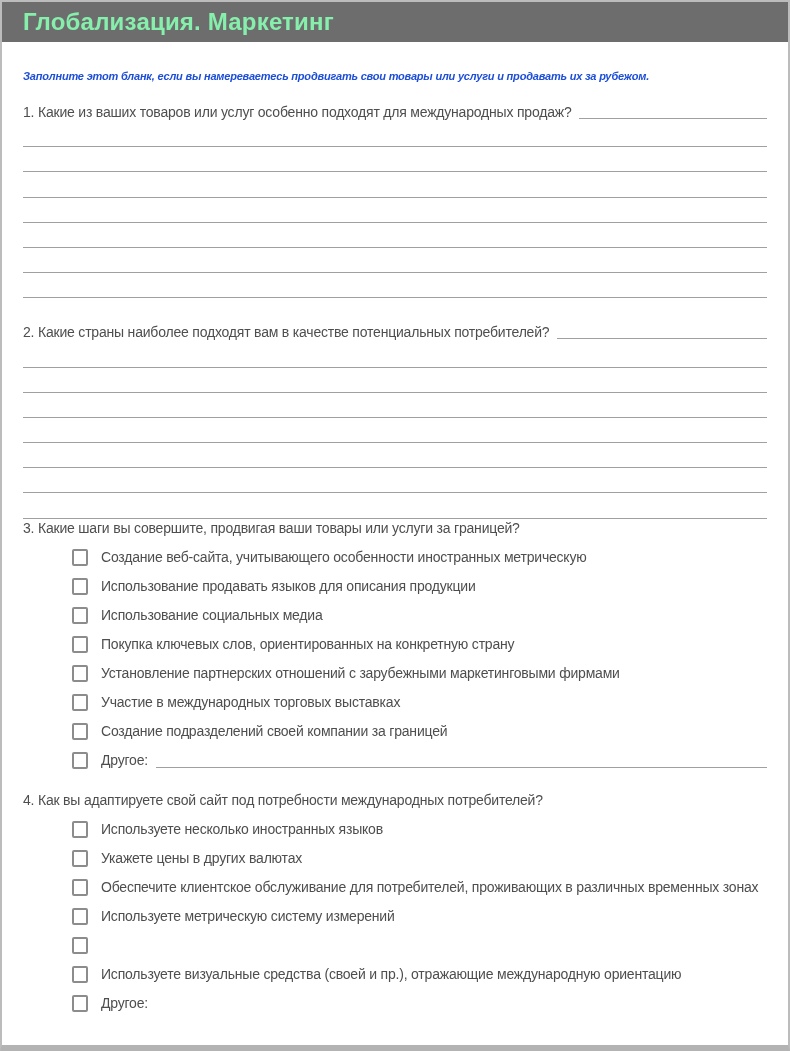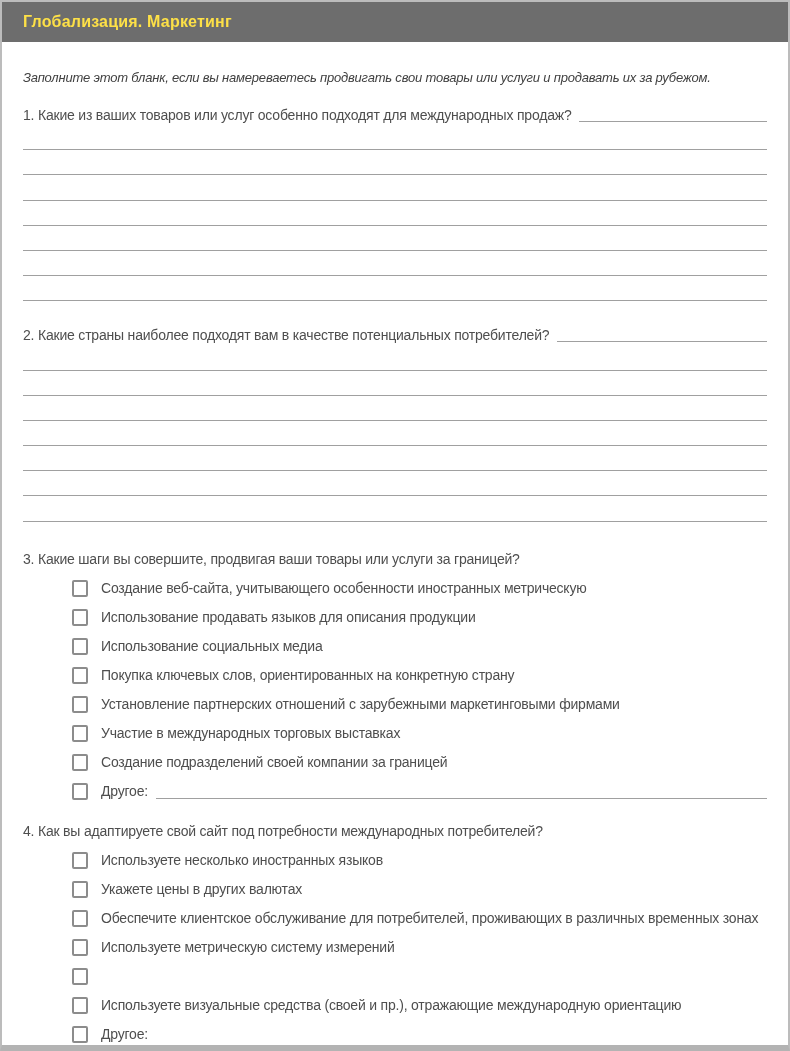--- a/index.html
+++ b/index.html
@@ -20,44 +20,44 @@
   }
   .header {
     height: 40px;
     background: #6d6d6d;
     display: flex;
     align-items: center;
     padding-left: 21px;
   }
   .header h1 {
     margin: 0;
-    font-size: 16px;
+    font-size: 24px;
     font-weight: 700;
-    color: #fde047;
+    color: #86efac;
     letter-spacing: 0.2px;
   }
   .content {
     padding: 0 21px 0 21px;
   }
   .instruction {
     margin: 28px 0 0 0;
-    font-size: 13px;
-    font-weight: 400;
+    font-size: 11px;
+    font-weight: 700;
     font-style: italic;
-    color: #404040;
+    color: #1d4ed8;
     letter-spacing: -0.2px;
   }
   .question {
     color: #4e4e4e;
     font-size: 14px;
     letter-spacing: -0.2px;
   }
   #questions .question:nth-child(1) { margin-top: 21px; }
   #questions .question:nth-child(2) { margin-top: 25px; }
-  #questions .question:nth-child(3) { margin-top: 28px; }
+  #questions .question:nth-child(3) { }
   #questions .question:nth-child(4) { margin-top: 16px; }
   .q-row {
     display: flex;
     align-items: flex-end;
     line-height: 19px;
   }
   .q-text { white-space: nowrap; }
   .q-underline {
     flex: 1;
     margin-left: 8px;

